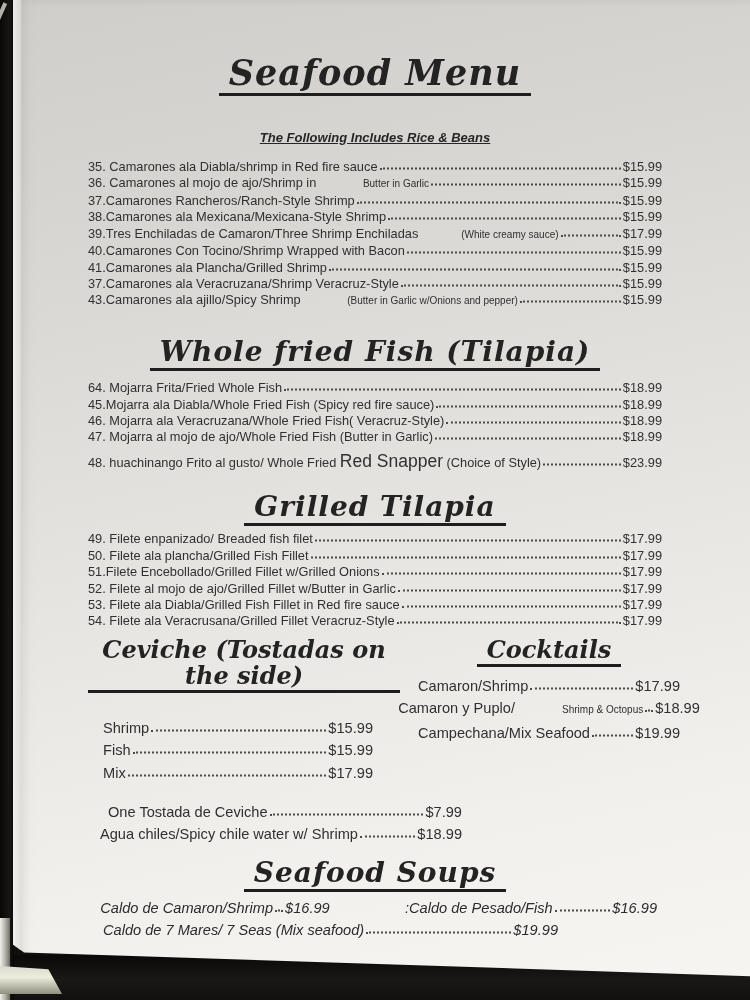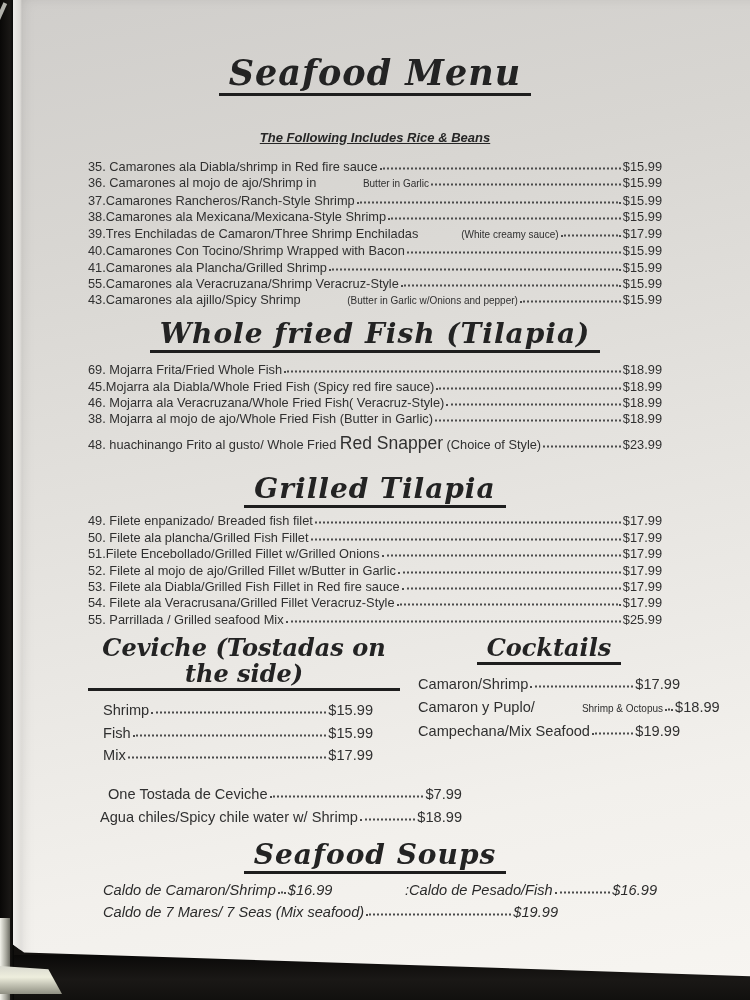--- a/index.html
+++ b/index.html
@@ -38,41 +38,41 @@
     font-family:"DejaVu Serif",serif;font-style:italic;font-weight:bold;color:#232323;
     display:inline-block;border-bottom:3px solid #1e1e1e;line-height:1.08;
     letter-spacing:1px;padding:0 10px 1px 10px;text-align:center;
   }
   .title-wrap{margin-top:54px;text-align:center;}
   .title{font-size:35px;border-bottom-width:3px;}
   .subtitle-wrap{margin-top:32px;text-align:center;}
   .subtitle{font-size:13px;font-weight:bold;font-style:italic;text-decoration:underline;color:#262626;}
   .hdr{font-size:28px;}
   .hdr2{font-size:24px;letter-spacing:0;}
-  .hw1{margin-top:9px;text-align:center;}
+  .hw1{margin-top:27px;text-align:center;}
   .hw2{margin-top:19px;text-align:center;}
   .hw3{margin-top:12px;text-align:center;}
   
-  .row{display:flex;align-items:baseline;}
+  .row{display:flex;align-items:baseline;justify-content:center;}
   .iname{white-space:nowrap;}
   .dots{flex:1 1 auto;min-width:8px;border-bottom:2.2px dotted #4a4a4a;margin:0 2px;transform:translateY(-1.5px);}
   .price{white-space:nowrap;}
   .seg-n{}
   .seg-s{font-size:10px;padding-left:43px;}
   .seg-l{font-size:17.5px;line-height:21px;}
   .list .row{font-size:12.8px;line-height:16.45px;color:#303030;}
   .list1{margin-top:13px;}
   .list2{margin-top:9px;}
   .list2 .row:nth-child(5){margin-top:5px;line-height:21px;}
   .list3{margin-top:5px;}
   
   .twocol{display:flex;margin-top:7px;}
   .col-left{width:312px;flex:0 0 auto;}
   .col-right{width:262px;flex:0 0 auto;margin-left:18px;}
-  .ceviche{margin-left:15px;width:270px;margin-top:8px;}
+  .ceviche{margin-left:15px;width:270px;margin-top:24px;}
   .ceviche .row,.cocktails .row,.extras .row{font-size:14.6px;line-height:22.4px;}
   .cocktails{margin-top:8px;width:262px;}
   .extras{margin-top:17px;margin-left:12px;width:362px;}
   .extras .row:first-child .iname{padding-left:8px;}
   
   .soup1{display:flex;margin-top:6px;}
   .soupL{width:224px;margin-left:15px;flex:0 0 auto;}
   .soupR{width:252px;margin-left:78px;flex:0 0 auto;}
   .soupB{width:455px;margin-left:15px;margin-top:1px;}
   .soupL .row,.soupR .row,.soupB .row{
@@ -127,52 +127,52 @@
           <span class="iname"><span class="seg-n">40.Camarones Con Tocino/Shrimp Wrapped with Bacon</span></span>
           <span class="dots"></span>
           <span class="price">$15.99</span>
         </div>
         <div class="row">
           <span class="iname"><span class="seg-n">41.Camarones ala Plancha/Grilled Shrimp</span></span>
           <span class="dots"></span>
           <span class="price">$15.99</span>
         </div>
         <div class="row">
-          <span class="iname"><span class="seg-n">55.Camarones ala Veracruzana/Shrimp Veracruz-Style</span></span>
+          <span class="iname"><span class="seg-n">37.Camarones ala Veracruzana/Shrimp Veracruz-Style</span></span>
           <span class="dots"></span>
           <span class="price">$15.99</span>
         </div>
         <div class="row">
           <span class="iname"><span class="seg-n">43.Camarones  ala ajillo/Spicy Shrimp </span><span class="seg-s">(Butter in Garlic w/Onions and pepper)</span></span>
           <span class="dots"></span>
           <span class="price">$15.99</span>
         </div>
       </div>
 
     <div class="hw1">
       <span class="script hdr">Whole fried Fish (Tilapia)</span>
     </div>
     <div class="list list2">
         <div class="row">
-          <span class="iname"><span class="seg-n">69. Mojarra Frita/Fried Whole Fish</span></span>
+          <span class="iname"><span class="seg-n">64. Mojarra Frita/Fried Whole Fish</span></span>
           <span class="dots"></span>
           <span class="price">$18.99</span>
         </div>
         <div class="row">
           <span class="iname"><span class="seg-n">45.Mojarra ala Diabla/Whole Fried Fish (Spicy red fire sauce)</span></span>
           <span class="dots"></span>
           <span class="price">$18.99</span>
         </div>
         <div class="row">
           <span class="iname"><span class="seg-n">46. Mojarra ala Veracruzana/Whole Fried Fish( Veracruz-Style)</span></span>
           <span class="dots"></span>
           <span class="price">$18.99</span>
         </div>
         <div class="row">
-          <span class="iname"><span class="seg-n">38. Mojarra al mojo de ajo/Whole Fried Fish (Butter in Garlic)</span></span>
+          <span class="iname"><span class="seg-n">47. Mojarra al mojo de ajo/Whole Fried Fish (Butter in Garlic)</span></span>
           <span class="dots"></span>
           <span class="price">$18.99</span>
         </div>
         <div class="row">
           <span class="iname"><span class="seg-n">48. huachinango Frito al gusto/ Whole Fried </span><span class="seg-l">Red Snapper</span><span class="seg-n"> (Choice of Style)</span></span>
           <span class="dots"></span>
           <span class="price">$23.99</span>
         </div>
       </div>
 
@@ -202,25 +202,20 @@
         </div>
         <div class="row">
           <span class="iname"><span class="seg-n">53. Filete ala Diabla/Grilled Fish Fillet in Red fire sauce</span></span>
           <span class="dots"></span>
           <span class="price">$17.99</span>
         </div>
         <div class="row">
           <span class="iname"><span class="seg-n">54. Filete ala Veracrusana/Grilled Fillet Veracruz-Style</span></span>
           <span class="dots"></span>
           <span class="price">$17.99</span>
-        </div>
-        <div class="row">
-          <span class="iname"><span class="seg-n">55. Parrillada / Grilled seafood Mix</span></span>
-          <span class="dots"></span>
-          <span class="price">$25.99</span>
         </div>
       </div>
 
     <div class="twocol">
       <div class="col-left">
         <span class="script hdr2">Ceviche (Tostadas on the side)</span>
         <div class="list ceviche">
             <div class="row">
               <span class="iname"><span class="seg-n">Shrimp </span></span>
               <span class="dots"></span>

